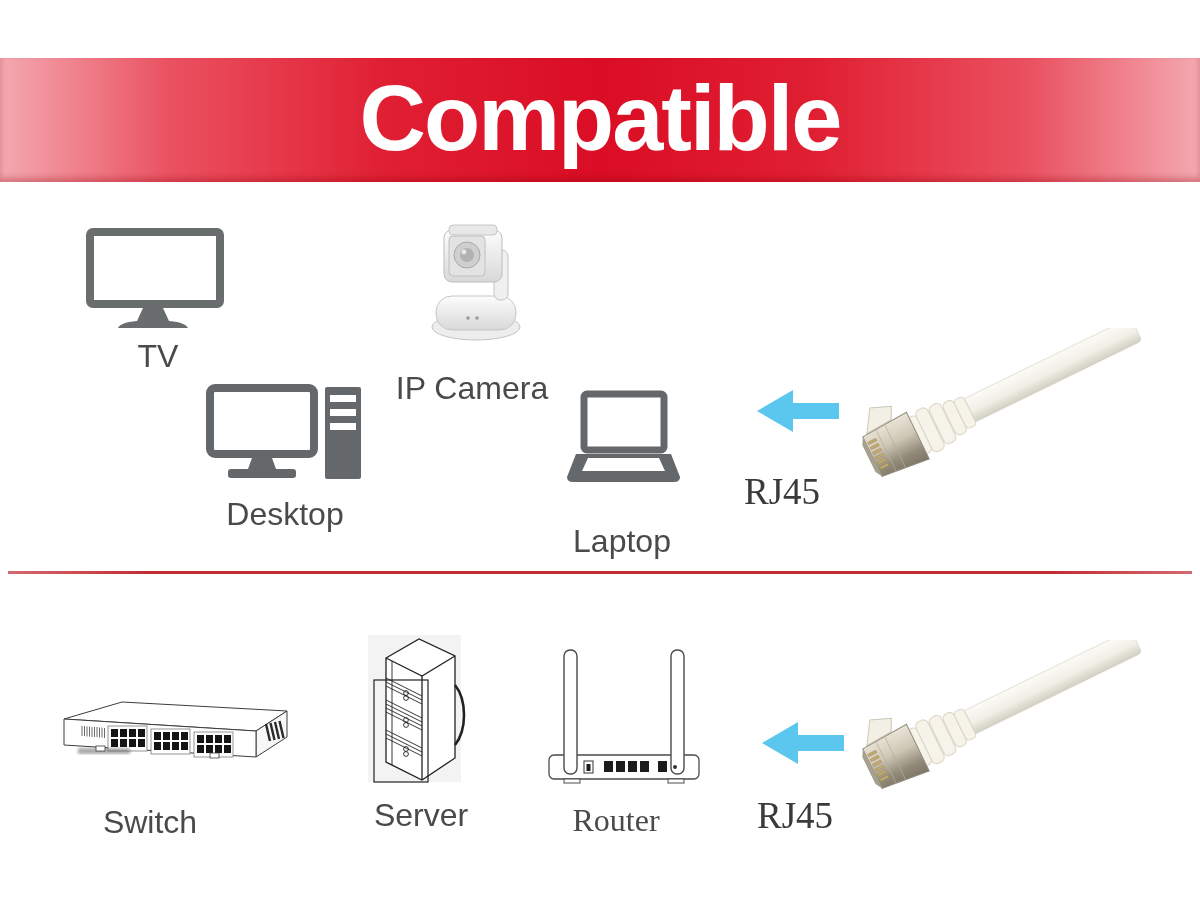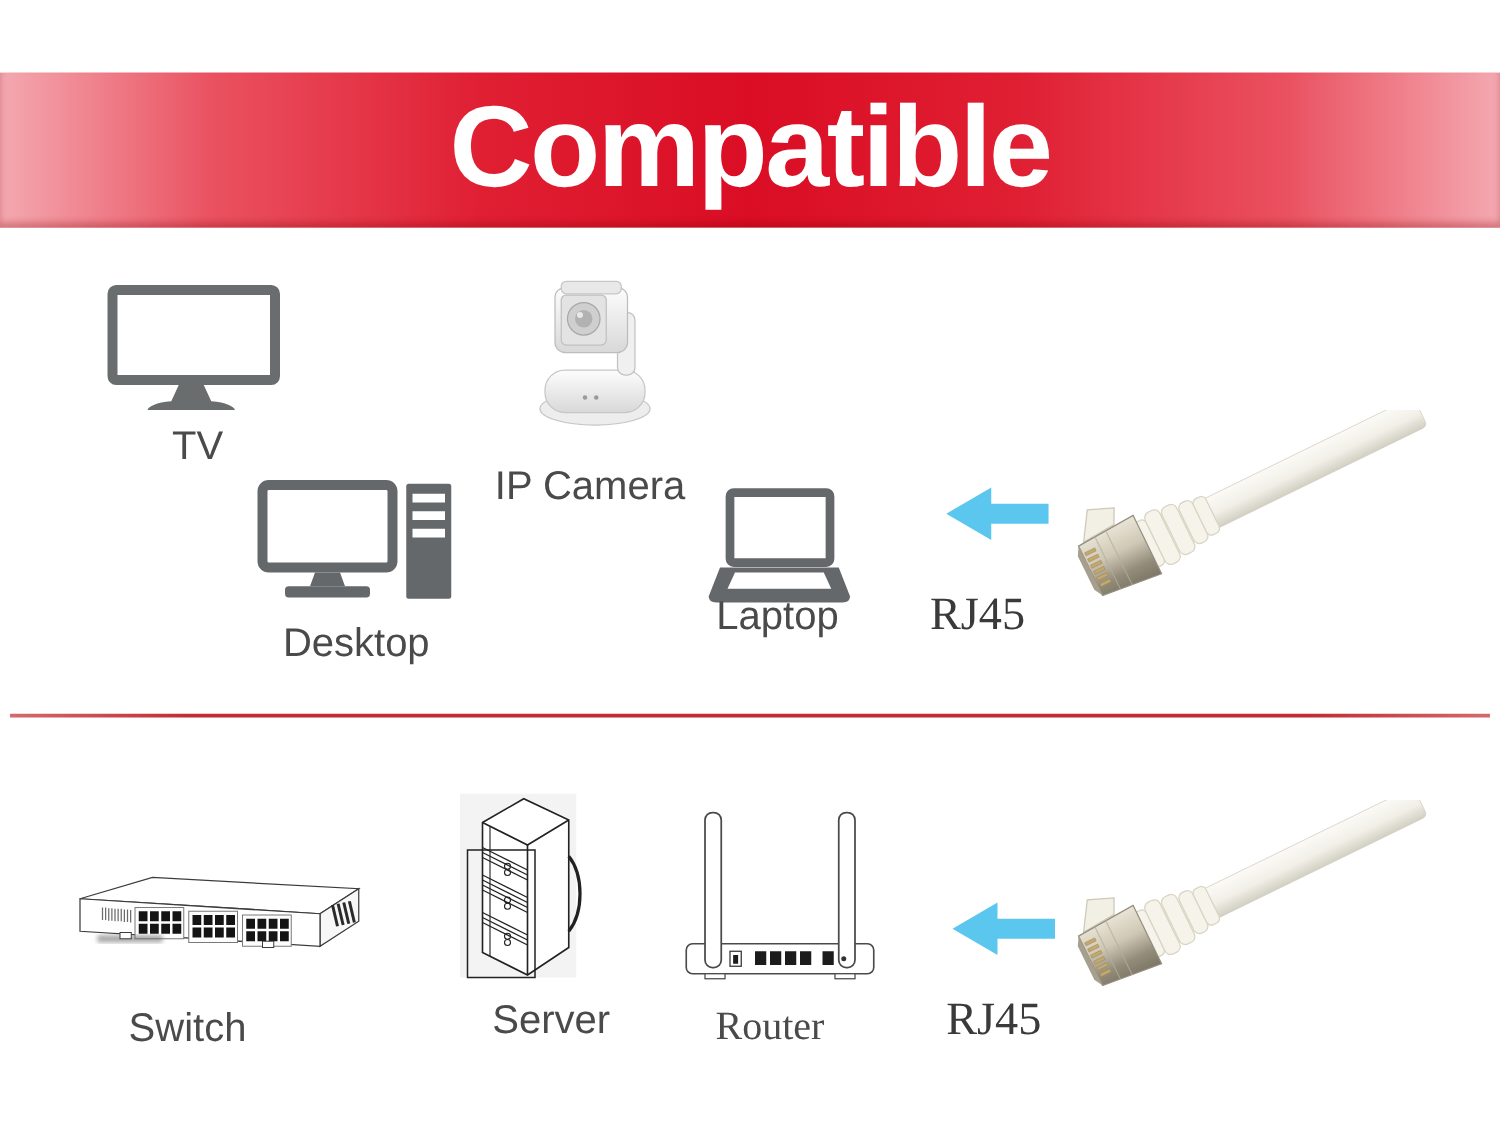--- a/index.html
+++ b/index.html
@@ -67,21 +67,21 @@
     <rect x="125" y="26" width="26" height="7" fill="#ffffff"></rect>
     <rect x="125" y="40" width="26" height="7" fill="#ffffff"></rect>
   </svg>
   <div class="dev-label" style="left:285px;top:496px;text-align:center;">Desktop</div>
 
   <svg class="abs" style="left:566px;top:390px;" width="115" height="100" viewBox="0 0 115 100">
     <rect x="18" y="4" width="80" height="56" rx="3" fill="#ffffff" stroke="#64686b" stroke-width="7"></rect>
     <path d="M10,64 L105,64 L114,87 Q114,92 108,92 L7,92 Q1,92 1,87 Z" fill="#64686b"></path>
     <polygon points="22,68 93,68 99,81 16,81" fill="#ffffff"></polygon>
   </svg>
-  <div class="dev-label" style="left:622px;top:474px;">Laptop</div>
+  <div class="dev-label" style="left:622px;top:523px;">Laptop</div>
 
   <svg class="abs" style="left:757px;top:389px;" width="82" height="44" viewBox="0 0 82 44">
     <polygon points="0,22 36,1 36,14 82,14 82,30 36,30 36,43" fill="#5cc7ee"></polygon>
   </svg>
   <div class="rj-label" style="left:782px;top:470px;">RJ45</div>
 
   <svg class="abs" style="left:856px;top:328px;" width="300" height="200" viewBox="0 0 300 200">
     <defs>
       <linearGradient id="metalg" x1="0" y1="0" x2="0" y2="1">
         <stop offset="0" stop-color="#e9e4d6"></stop>
@@ -204,21 +204,21 @@
       <circle cx="44" cy="63" r="2.4"></circle>
         <circle cx="44" cy="68" r="2.4"></circle>
       <circle cx="44" cy="90" r="2.4"></circle>
         <circle cx="44" cy="95" r="2.4"></circle>
       <circle cx="44" cy="119" r="2.4"></circle>
         <circle cx="44" cy="124" r="2.4"></circle>
     </g>
     <rect x="12" y="50" width="54" height="102" fill="none" stroke="#222" stroke-width="1.2"></rect>
     <path d="M93,55 C105,70 105,100 93,115" fill="none" stroke="#222" stroke-width="2.6"></path>
   </svg>
-  <div class="dev-label" style="left:421px;top:797px;margin-left:20px;">Server</div>
+  <div class="dev-label" style="left:421px;top:797px;">Server</div>
 
   <svg class="abs" style="left:548px;top:648px;" width="152" height="137" viewBox="0 0 152 137">
     <rect x="1" y="107" width="150" height="24" rx="5" fill="#ffffff" stroke="#4a4a4a" stroke-width="1.3"></rect>
     <rect x="16" y="2" width="13" height="124" rx="6" fill="#ffffff" stroke="#4a4a4a" stroke-width="1.4"></rect>
     <rect x="123" y="2" width="13" height="124" rx="6" fill="#ffffff" stroke="#4a4a4a" stroke-width="1.4"></rect>
     <rect x="36" y="113" width="9" height="12" fill="#ffffff" stroke="#333" stroke-width="1"></rect>
     <rect x="38.5" y="116" width="4" height="7" fill="#1c1c1c"></rect>
     <g fill="#1c1c1c">
       <rect x="56" y="113" width="9" height="11"></rect>
         <rect x="68" y="113" width="9" height="11"></rect>

